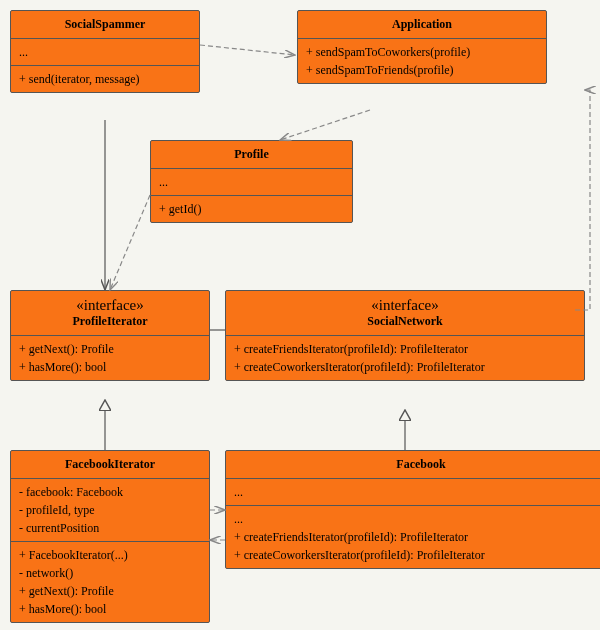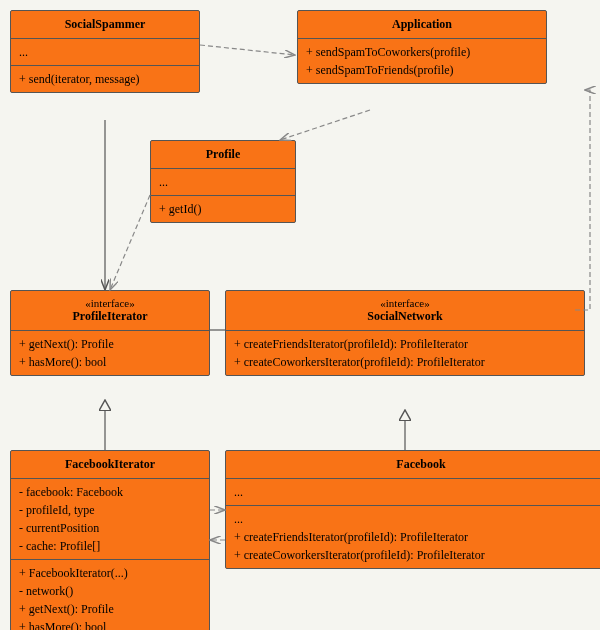--- a/index.html
+++ b/index.html
@@ -25,21 +25,21 @@
     }
     .uml-header {
       border-bottom: 1.5px solid #555;
       padding: 6px 8px;
       text-align: center;
       font-weight: bold;
     }
     .uml-header .stereotype {
       font-weight: normal;
       font-style: normal;
-      font-size: 11px;
+      font-size: 15px;
       display: block;
     }
     .uml-section {
       border-bottom: 1.5px solid #555;
       padding: 4px 8px;
       min-height: 20px;
     }
     .uml-section:last-child {
       border-bottom: none;
     }
@@ -77,21 +77,21 @@
   <div class="uml-box" style="top:10px; left:297px; width:250px;">
     <div class="uml-header">
       <span>Application</span>
     </div>
     <div class="uml-section">
       <p>+ sendSpamToCoworkers(profile)</p>
       <p>+ sendSpamToFriends(profile)</p>
     </div>
   </div>
 
-  <div class="uml-box" style="top:140px; left:150px; width:146px;">
+  <div class="uml-box" style="top:140px; left:150px; width:203px;">
     <div class="uml-header">
       <span>Profile</span>
     </div>
     <div class="uml-section">
       <p>...</p>
     </div>
     <div class="uml-section">
       <p>+ getId()</p>
     </div>
   </div>
@@ -119,21 +119,20 @@
   </div>
 
   <div class="uml-box" style="top:450px; left:10px; width:200px;">
     <div class="uml-header">
       <span>FacebookIterator</span>
     </div>
     <div class="uml-section">
       <p>- facebook: Facebook</p>
       <p>- profileId, type</p>
       <p>- currentPosition</p>
-      <p>- cache: Profile[]</p>
     </div>
     <div class="uml-section">
       <p>+ FacebookIterator(...)</p>
       <p>- network()</p>
       <p>+ getNext(): Profile</p>
       <p>+ hasMore(): bool</p>
     </div>
   </div>
 
   <div class="uml-box" style="top:450px; left:225px; width:392px;">

